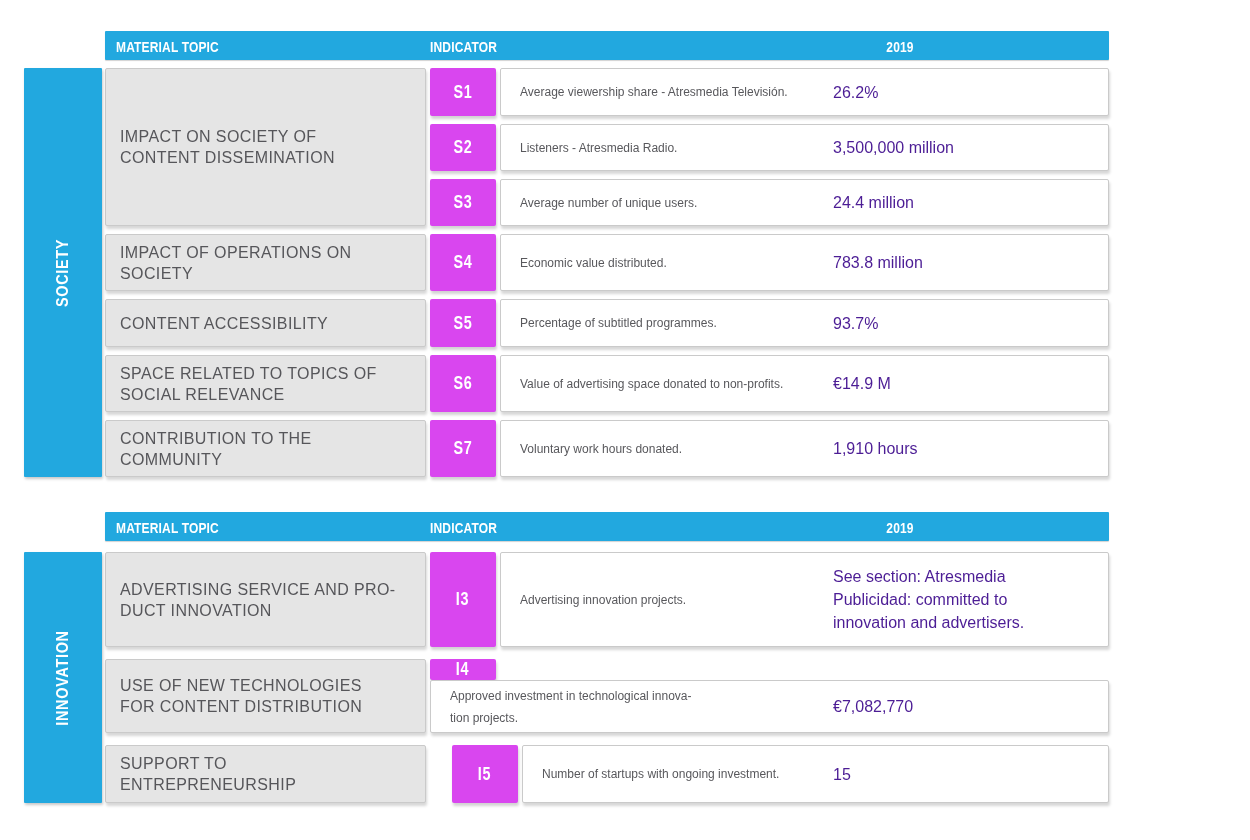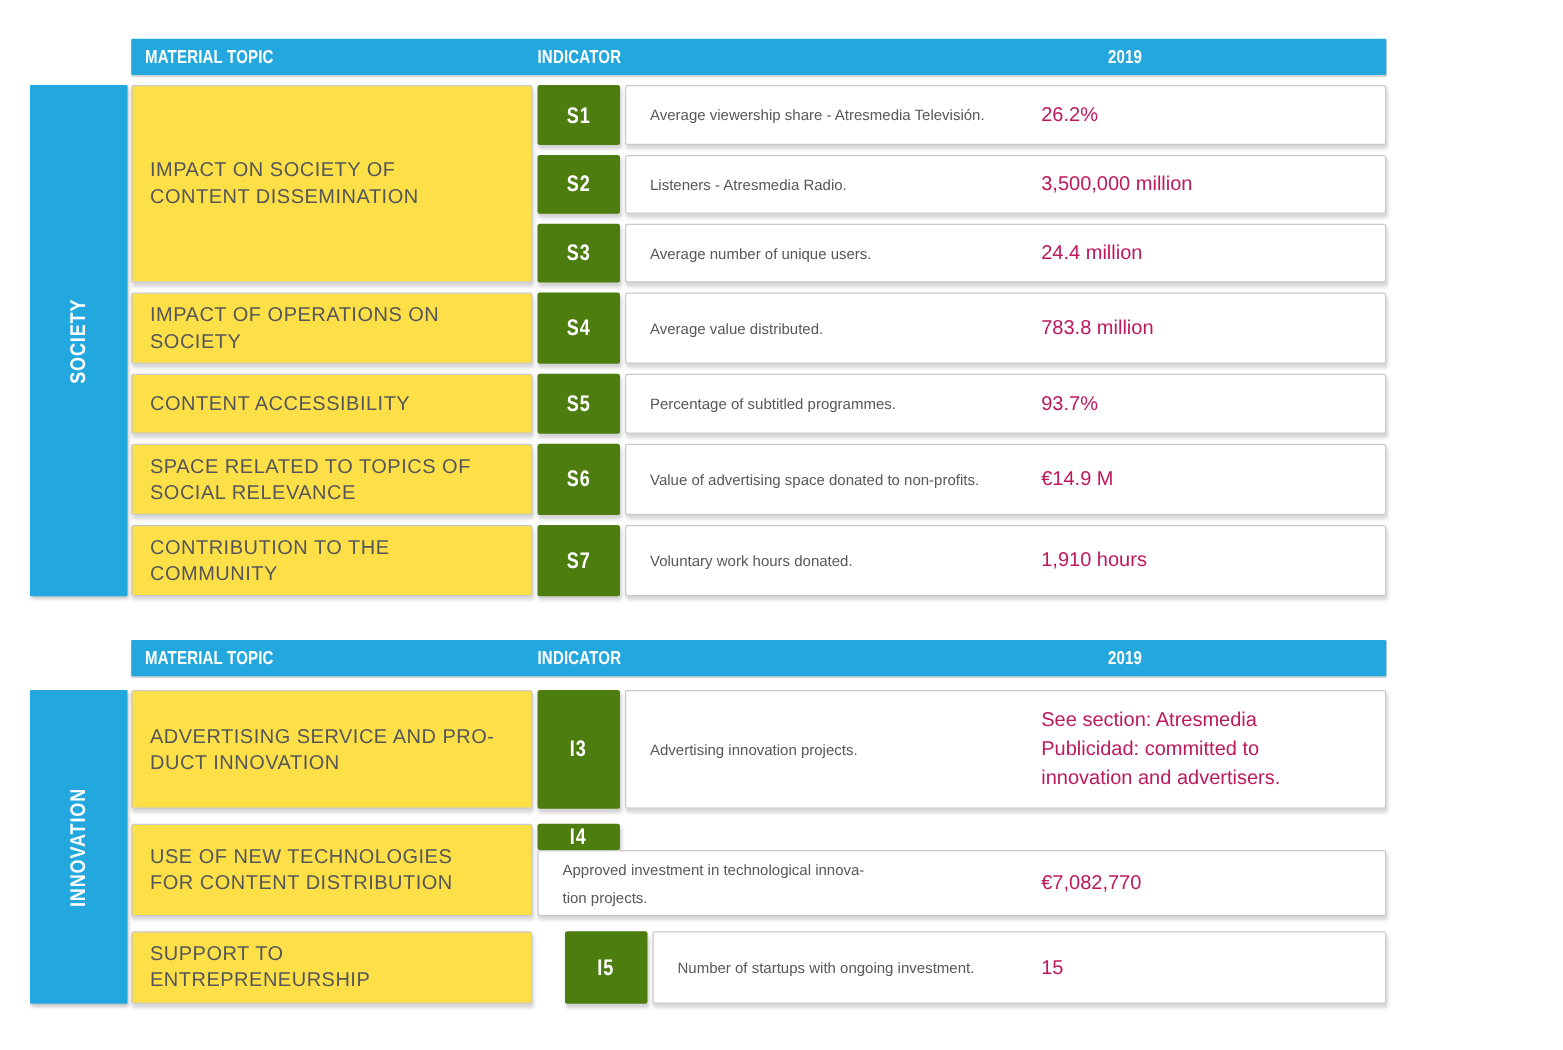--- a/index.html
+++ b/index.html
@@ -62,21 +62,21 @@
     white-space: nowrap;
   }
 
   .groups { flex: 1; display: flex; flex-direction: column; gap: 8px; }
   .group  { display: flex; }
 
   .topic-cell {
     width: 321px;
     flex: 0 0 auto;
     margin-right: 4px;
-    background: #fde047;
+    background: #e5e5e5;
     border: 1px solid #cacaca;
     border-radius: 2px;
     box-shadow: 1px 3px 3px rgba(0,0,0,0.16);
     display: flex;
     align-items: center;
     padding: 4px 12px 4px 14px;
     font-size: 16px;
     letter-spacing: 0.4px;
     line-height: 21px;
     color: #56565a;
@@ -84,21 +84,21 @@
     text-transform: uppercase;
   }
 
   .rows { flex: 1; display: flex; flex-direction: column; gap: 8px; }
   .row  { display: flex; }
 
   .badge {
     width: 66px;
     flex: 0 0 auto;
     margin-right: 4px;
-    background: #4d7c0f;
+    background: #d946ef;
     border-radius: 2px;
     box-shadow: 1px 3px 3px rgba(0,0,0,0.18);
     display: flex;
     align-items: center;
     justify-content: center;
     color: #ffffff;
     font-weight: bold;
     font-size: 18px;
     letter-spacing: 1px;
   }
@@ -121,21 +121,21 @@
     line-height: 22px;
     color: #58585c;
     white-space: pre-line;
   }
   .value {
     width: 275px;
     flex: 0 0 auto;
     padding-right: 8px;
     font-size: 16px;
     line-height: 23px;
-    color: #be185d;
+    color: #4c1d95;
     white-space: pre-line;
   }
 
   
   .h48 { height: 48px; }
   .h47 { height: 47px; }
   .h57 { height: 57px; justify-content: center; }
   .h95 { height: 95px; }
   .h74 { height: 74px; flex-direction: column; }
   .h58 { height: 58px; margin-left: 22px; }
@@ -197,21 +197,21 @@
 
         <div class="group">
           <div class="topic-cell">IMPACT OF OPERATIONS ON
 SOCIETY</div>
           <div class="rows">
             <div class="row h57">
               <div class="badge">
                   <span>S4</span>
                 </div>
               <div class="rowbox">
-                <div class="desc">Average value distributed.</div>
+                <div class="desc">Economic value distributed.</div>
                 <div class="value">783.8 million</div>
               </div>
             </div>
           </div>
         </div>
 
         <div class="group">
           <div class="topic-cell">CONTENT ACCESSIBILITY</div>
           <div class="rows">
             <div class="row h48">

